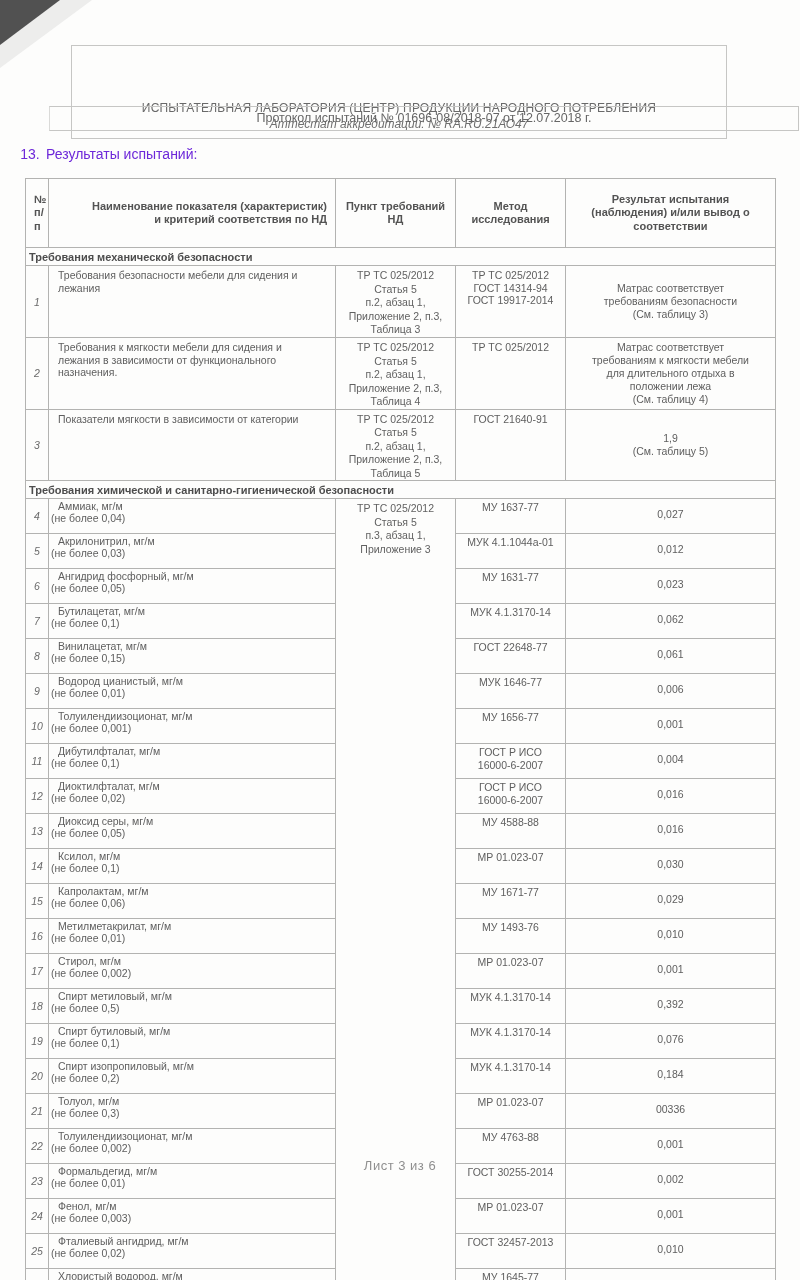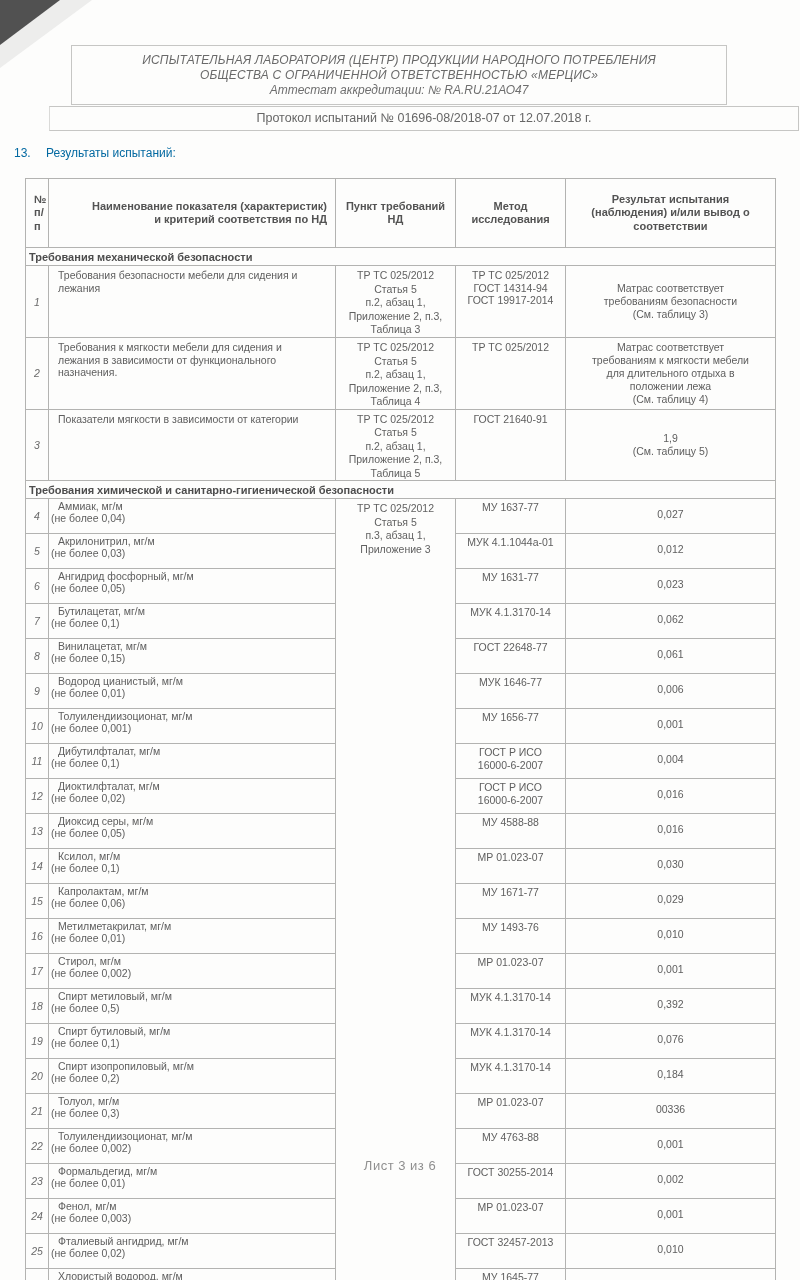--- a/index.html
+++ b/index.html
@@ -21,34 +21,34 @@
     content:"";position:absolute;top:0;left:0;
     border-top:45px solid #515151;border-right:60px solid transparent;
   }
   .header-box{
     position:absolute;left:71px;top:45px;width:656px;
     border:1px solid #c6c6c4;
     text-align:center;padding:7px 4px 6px;
     box-sizing:border-box;
   }
   .header-box .lab-line{
-    font-style:italic;font-size:12px;line-height:14.5px;color:#696969;letter-spacing:.2px;
+    font-size:12px;line-height:14.5px;color:#696969;letter-spacing:.2px;margin-top:48px;
   }
   .header-box .accred-line{
     font-style:italic;font-size:12px;line-height:15px;color:#6e6e6e;margin-top:1px;
   }
   .protocol-box{
     position:absolute;left:49px;top:106px;width:750px;
     border:1px solid #c6c6c4;border-left-color:#dadad8;
     text-align:center;padding:4px 0 5px;
     font-size:12.5px;color:#666;
     box-sizing:border-box;
   }
   .results-heading{
-    position:absolute;top:146px;left:14px;font-size:12px;color:#0369a1;
+    position:absolute;top:146px;left:14px;font-size:14px;color:#6d28d9;text-align:center;
   }
   .results-heading .num{display:inline-block;width:32px;}
   table.test-table{
     position:absolute;top:178px;left:25px;width:750px;
     border-collapse:collapse;table-layout:fixed;
   }
   .test-table td,.test-table th{
     border:1px solid #b3b3b1;
     font-size:10.5px;color:#5e5e5e;
     padding:0;overflow:hidden;
@@ -90,21 +90,20 @@
 </style>
 </head>
 <body>
 
 <div class="page">
 
   <div class="corner-fold"></div>
 
   <div class="header-box">
     <div class="lab-line">ИСПЫТАТЕЛЬНАЯ ЛАБОРАТОРИЯ (ЦЕНТР) ПРОДУКЦИИ НАРОДНОГО ПОТРЕБЛЕНИЯ</div>
-    <div class="lab-line">ОБЩЕСТВА С ОГРАНИЧЕННОЙ ОТВЕТСТВЕННОСТЬЮ «МЕРЦИС»</div>
     <div class="accred-line">Аттестат аккредитации: № RA.RU.21АО47</div>
   </div>
 
   <div class="protocol-box">
     <span>Протокол испытаний № 01696-08/2018-07 от 12.07.2018 г.</span>
   </div>
 
   <div class="results-heading">
     <span class="num">13.</span><span>Результаты испытаний:</span>
   </div>

